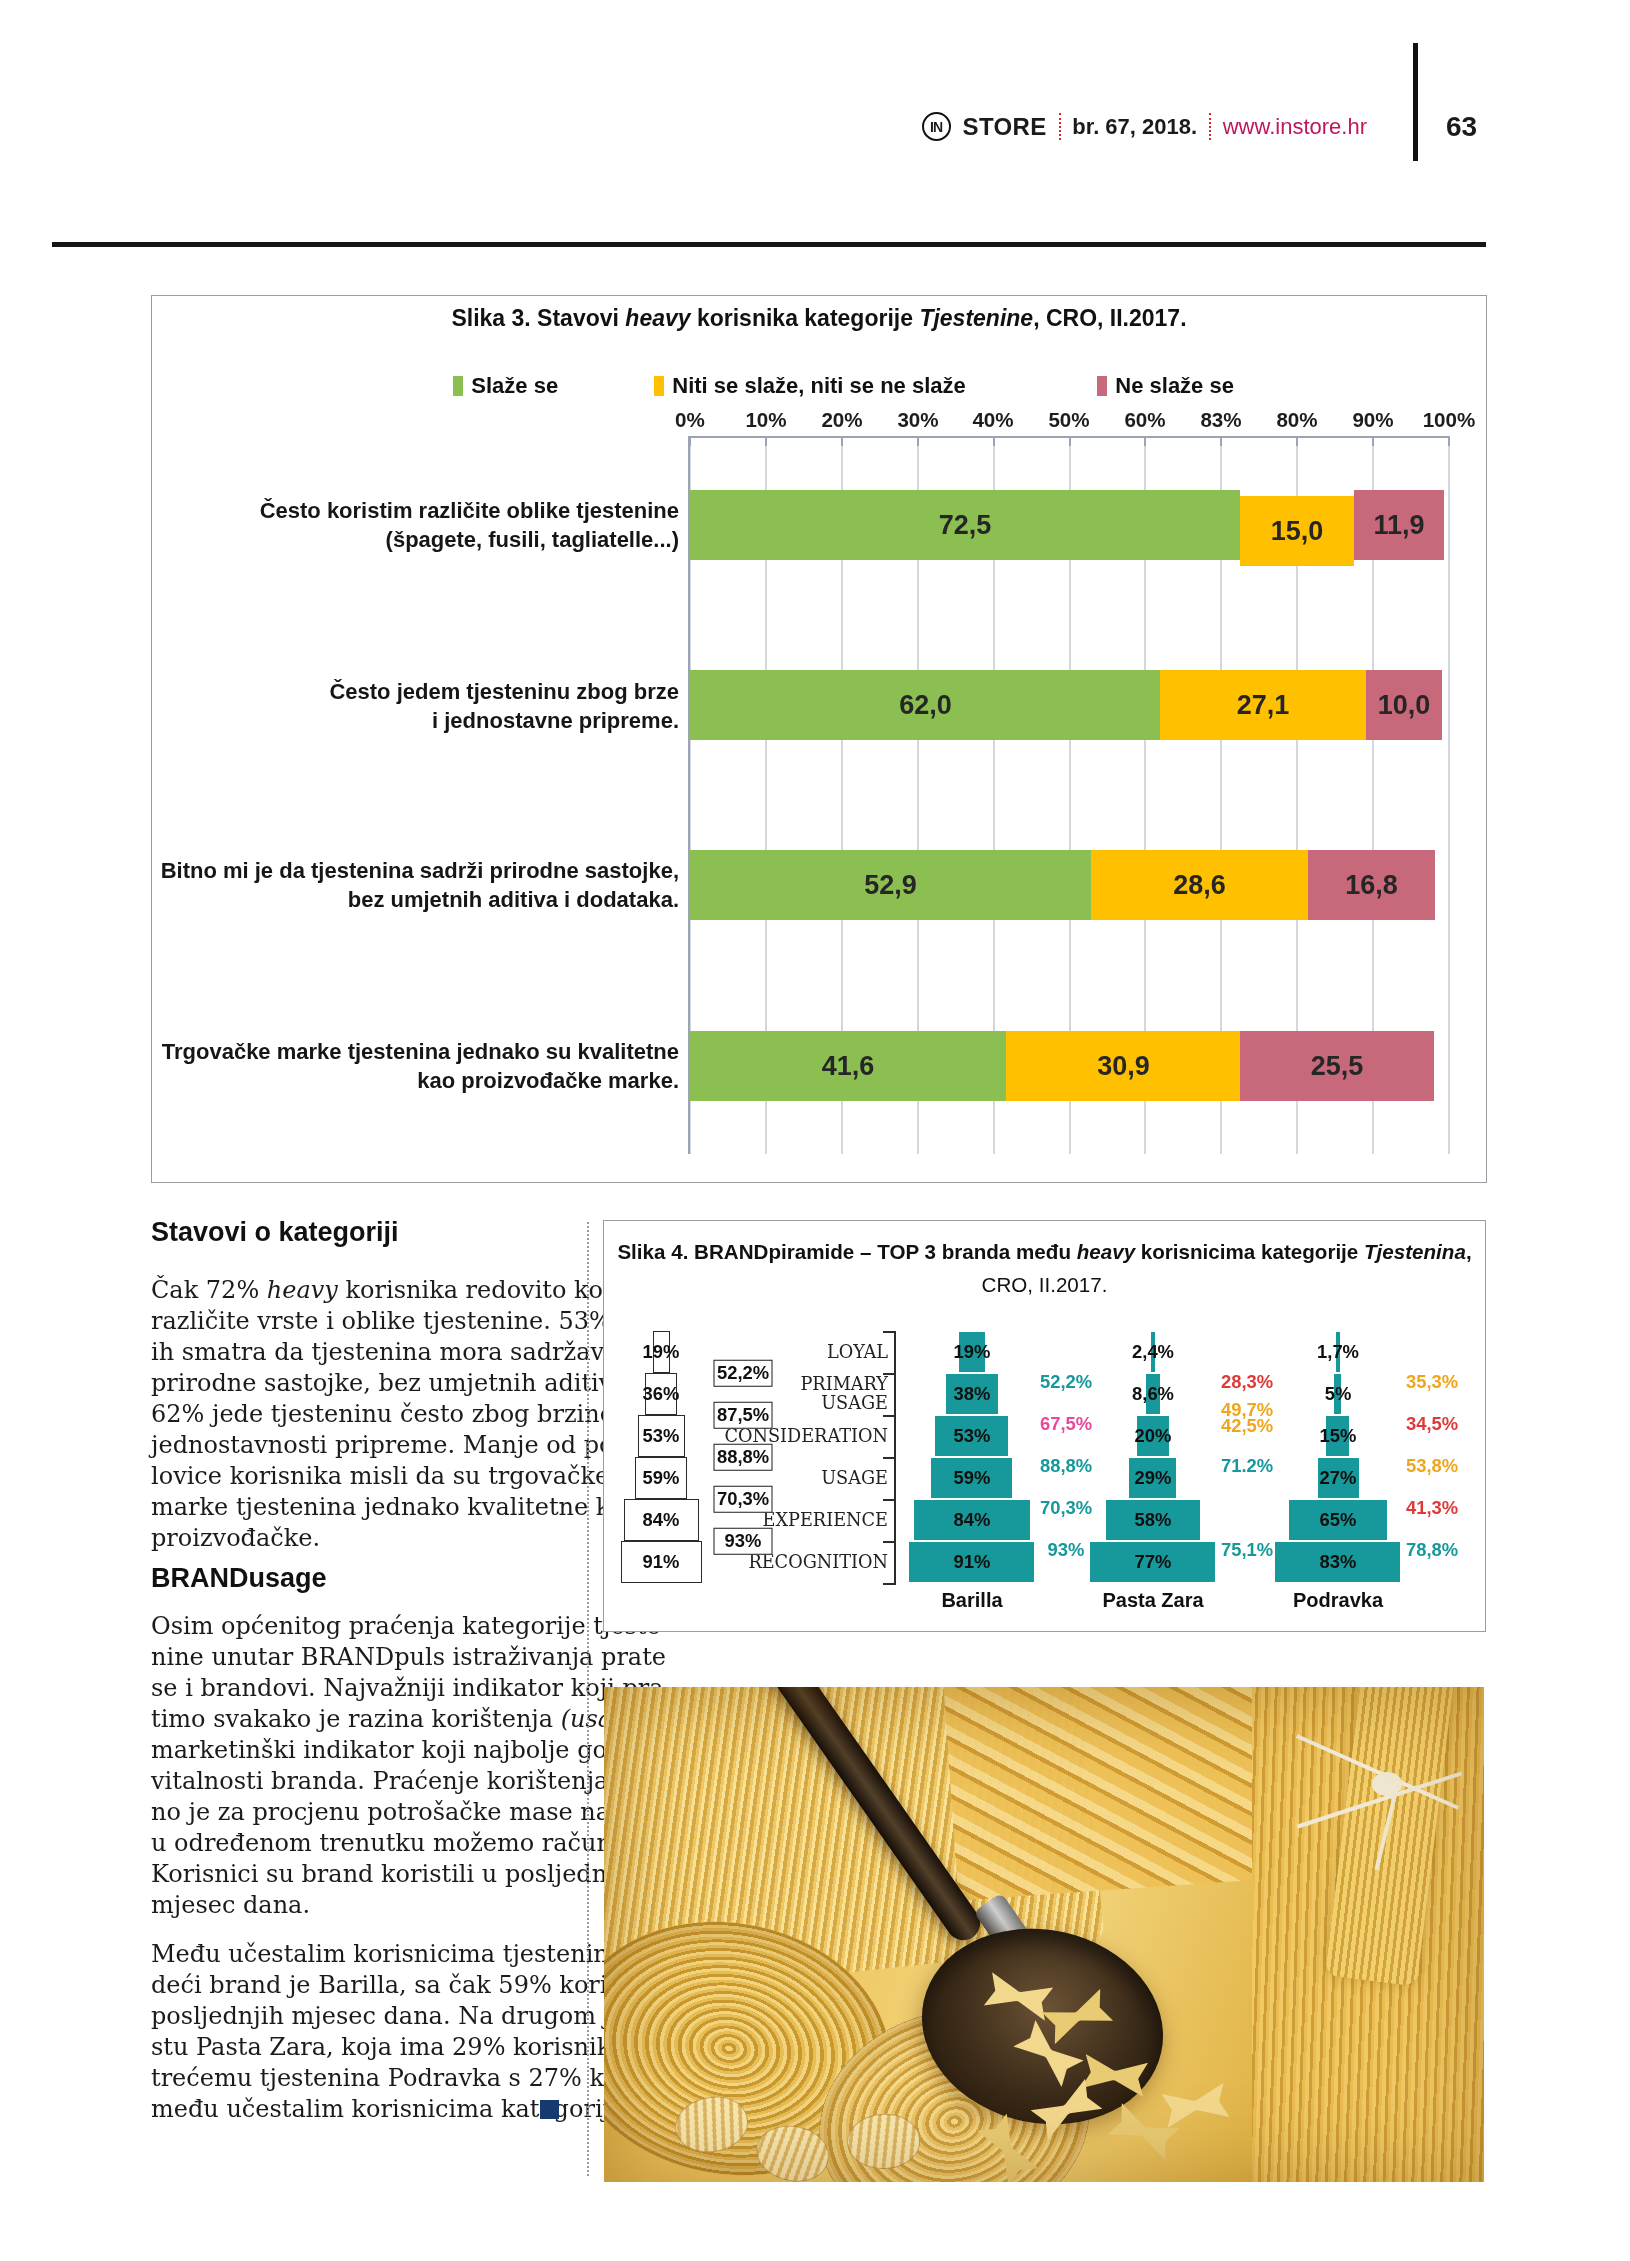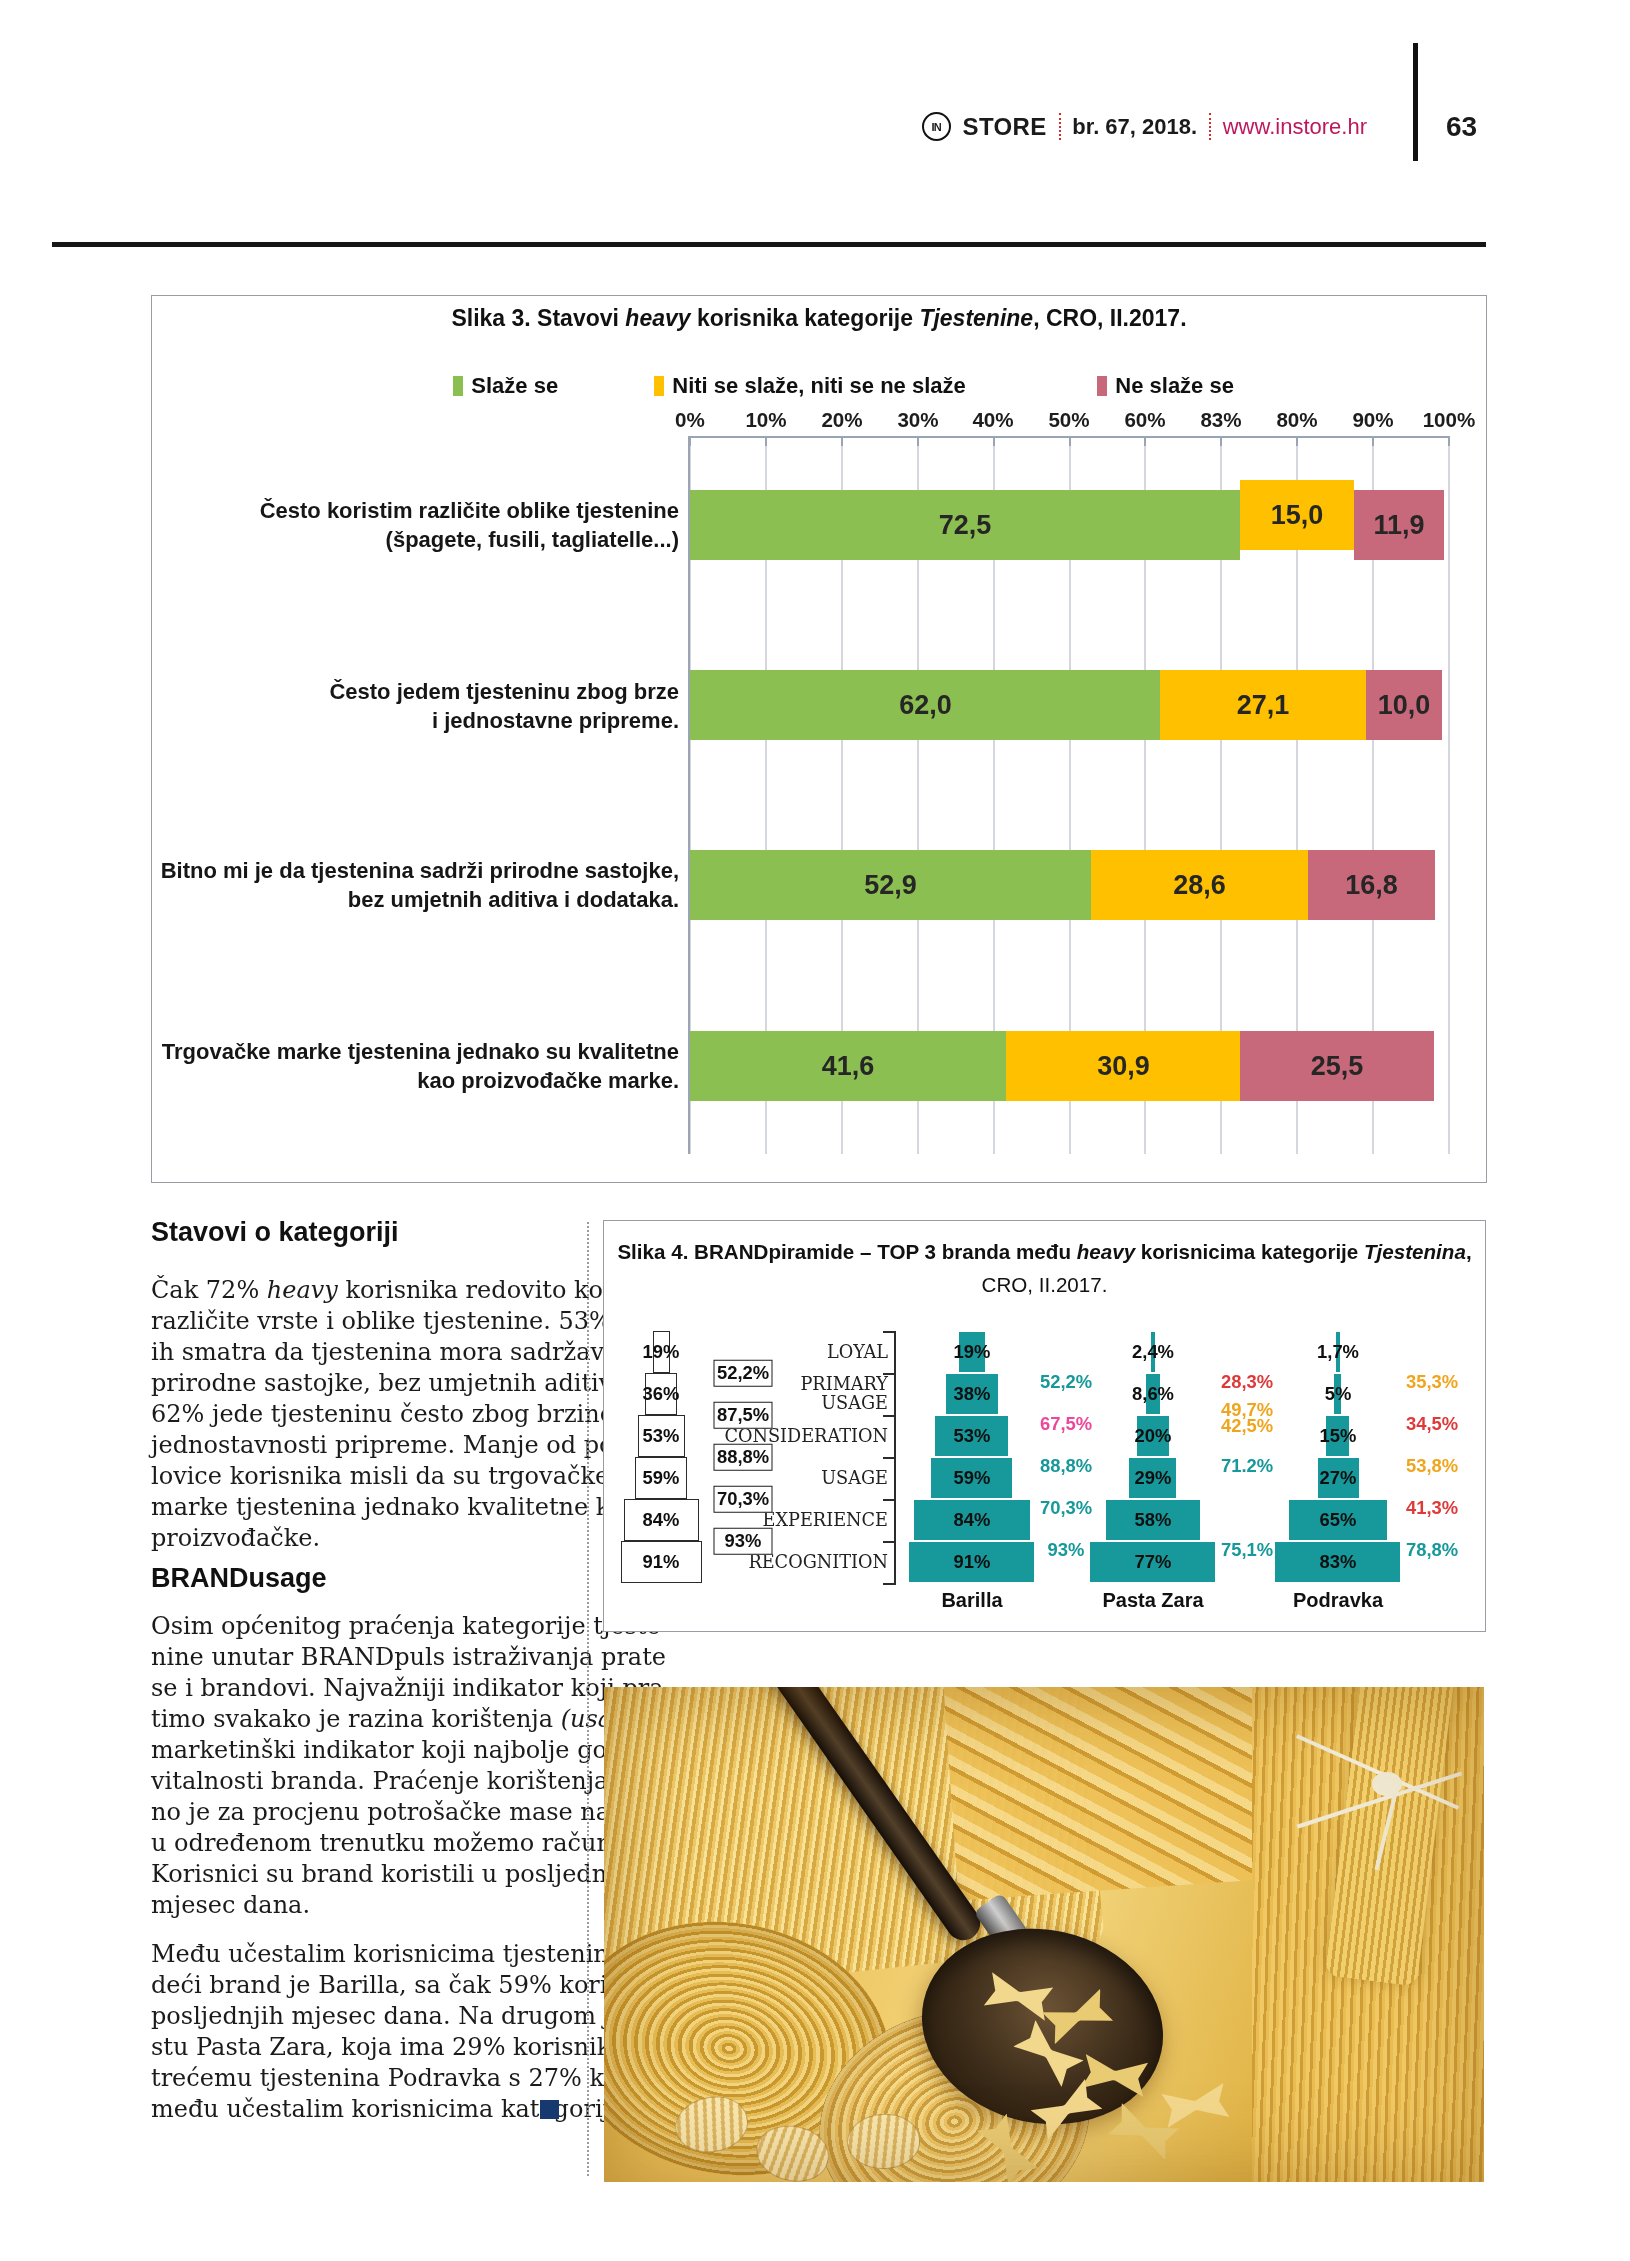--- a/index.html
+++ b/index.html
@@ -3,21 +3,21 @@
 <meta charset="utf-8">
 <style>
   html,body{margin:0;padding:0;background:#e8e8e8;}
   .page{position:relative;width:1631px;height:2261px;background:#ffffff;
         font-family:"Liberation Sans",sans-serif;color:#1b1b1b;overflow:hidden;}
 
   
   .header{position:absolute;top:109px;right:264px;height:35px;display:flex;align-items:center;gap:11.8px;}
   .logo-circle{width:25px;height:25px;border:2.9px solid #111;border-radius:50%;
                display:flex;align-items:center;justify-content:center;}
-  .logo-in{font-size:11px;font-weight:bold;letter-spacing:-0.7px;}
+  .logo-in{font-size:14px;font-weight:bold;letter-spacing:-0.7px;}
   .brand{font-size:24px;font-weight:bold;letter-spacing:0.4px;}
   .dotsep{width:0;height:26.5px;border-left:2.9px dotted #D12B2E;}
   .issue{font-size:22px;font-weight:bold;}
   .site{font-size:22px;color:#be185d;}
   .pagebar{position:absolute;left:1413px;top:43px;width:5.2px;height:118px;background:#111;}
   .pagenum{position:absolute;left:1446px;top:111px;width:66px;font-size:28px;font-weight:bold;}
   .toprule{position:absolute;left:52px;top:242px;width:1434px;height:5.2px;background:#161616;}
 
   
   .fig3{position:absolute;left:151px;top:295px;width:1334px;height:886px;
@@ -175,21 +175,21 @@
         <div class="axisline" style="left: 1220px; top: 140px; width: 1.5px; height: 9.6px;"></div>
         <div class="tick-label" style="left: 1297px; top: 112px;">100%</div>
         <div class="gridline" style="left: 1296px; top: 140px; height: 718px;"></div>
         <div class="axisline" style="left: 1296px; top: 140px; width: 1.5px; height: 9.6px;"></div>
         <div class="axisline" style="left: 536px; top: 140px; width: 762px; height: 1.5px;"></div>
         <div class="axisline" style="left: 536px; top: 140px; width: 1.5px; height: 718px;"></div>
         <div class="catlabel" style="top: 200px;">Često koristim različite oblike tjestenine<br>(špagete, fusili, tagliatelle...)</div>
         <div class="seg" style="left: 538px; top: 194px; width: 550px; height: 70px; background: rgb(140, 191, 81);">
           <span>72,5</span>
         </div>
-        <div class="seg" style="left: 1088px; top: 184px; width: 114px; height: 70px; background: rgb(255, 192, 0);">
+        <div class="seg" style="left: 1088px; top: 200px; width: 114px; height: 70px; background: rgb(255, 192, 0);">
           <span>15,0</span>
         </div>
         <div class="seg" style="left: 1202px; top: 194px; width: 90px; height: 70px; background: rgb(200, 105, 123);">
           <span>11,9</span>
         </div>
         <div class="catlabel" style="top: 381px;">Često jedem tjesteninu zbog brze<br>i jednostavne pripreme.</div>
         <div class="seg" style="left: 538px; top: 374px; width: 471px; height: 70px; background: rgb(140, 191, 81);">
           <span>62,0</span>
         </div>
         <div class="seg" style="left: 1008px; top: 374px; width: 206px; height: 70px; background: rgb(255, 192, 0);">

